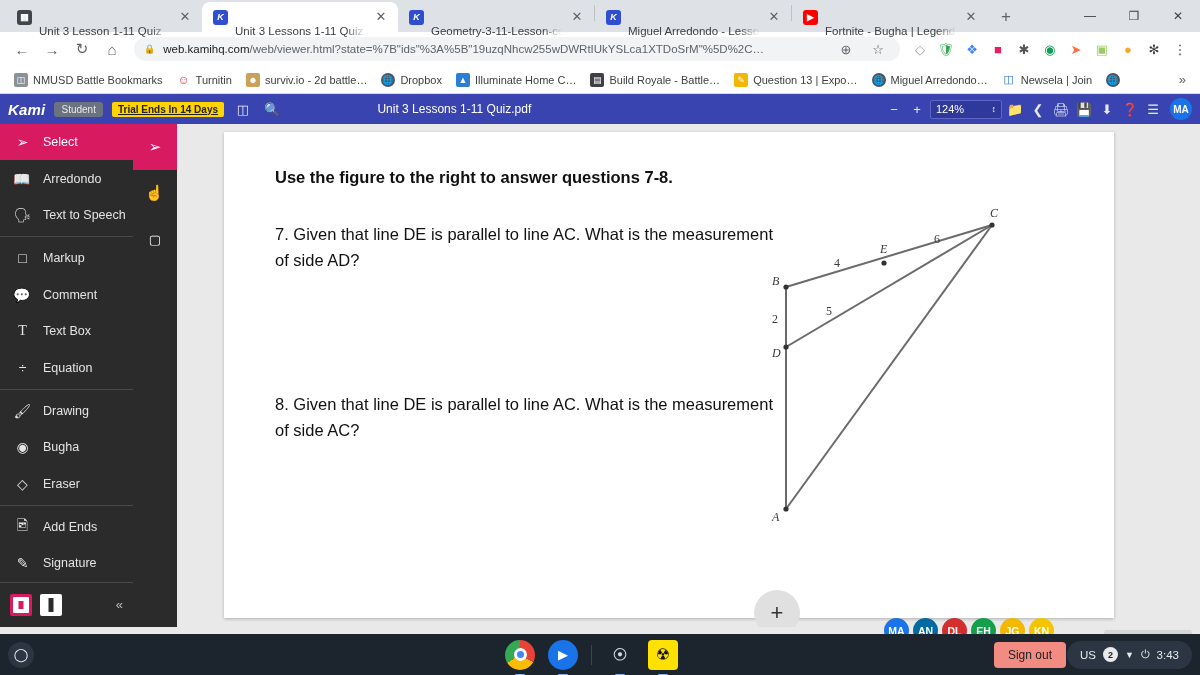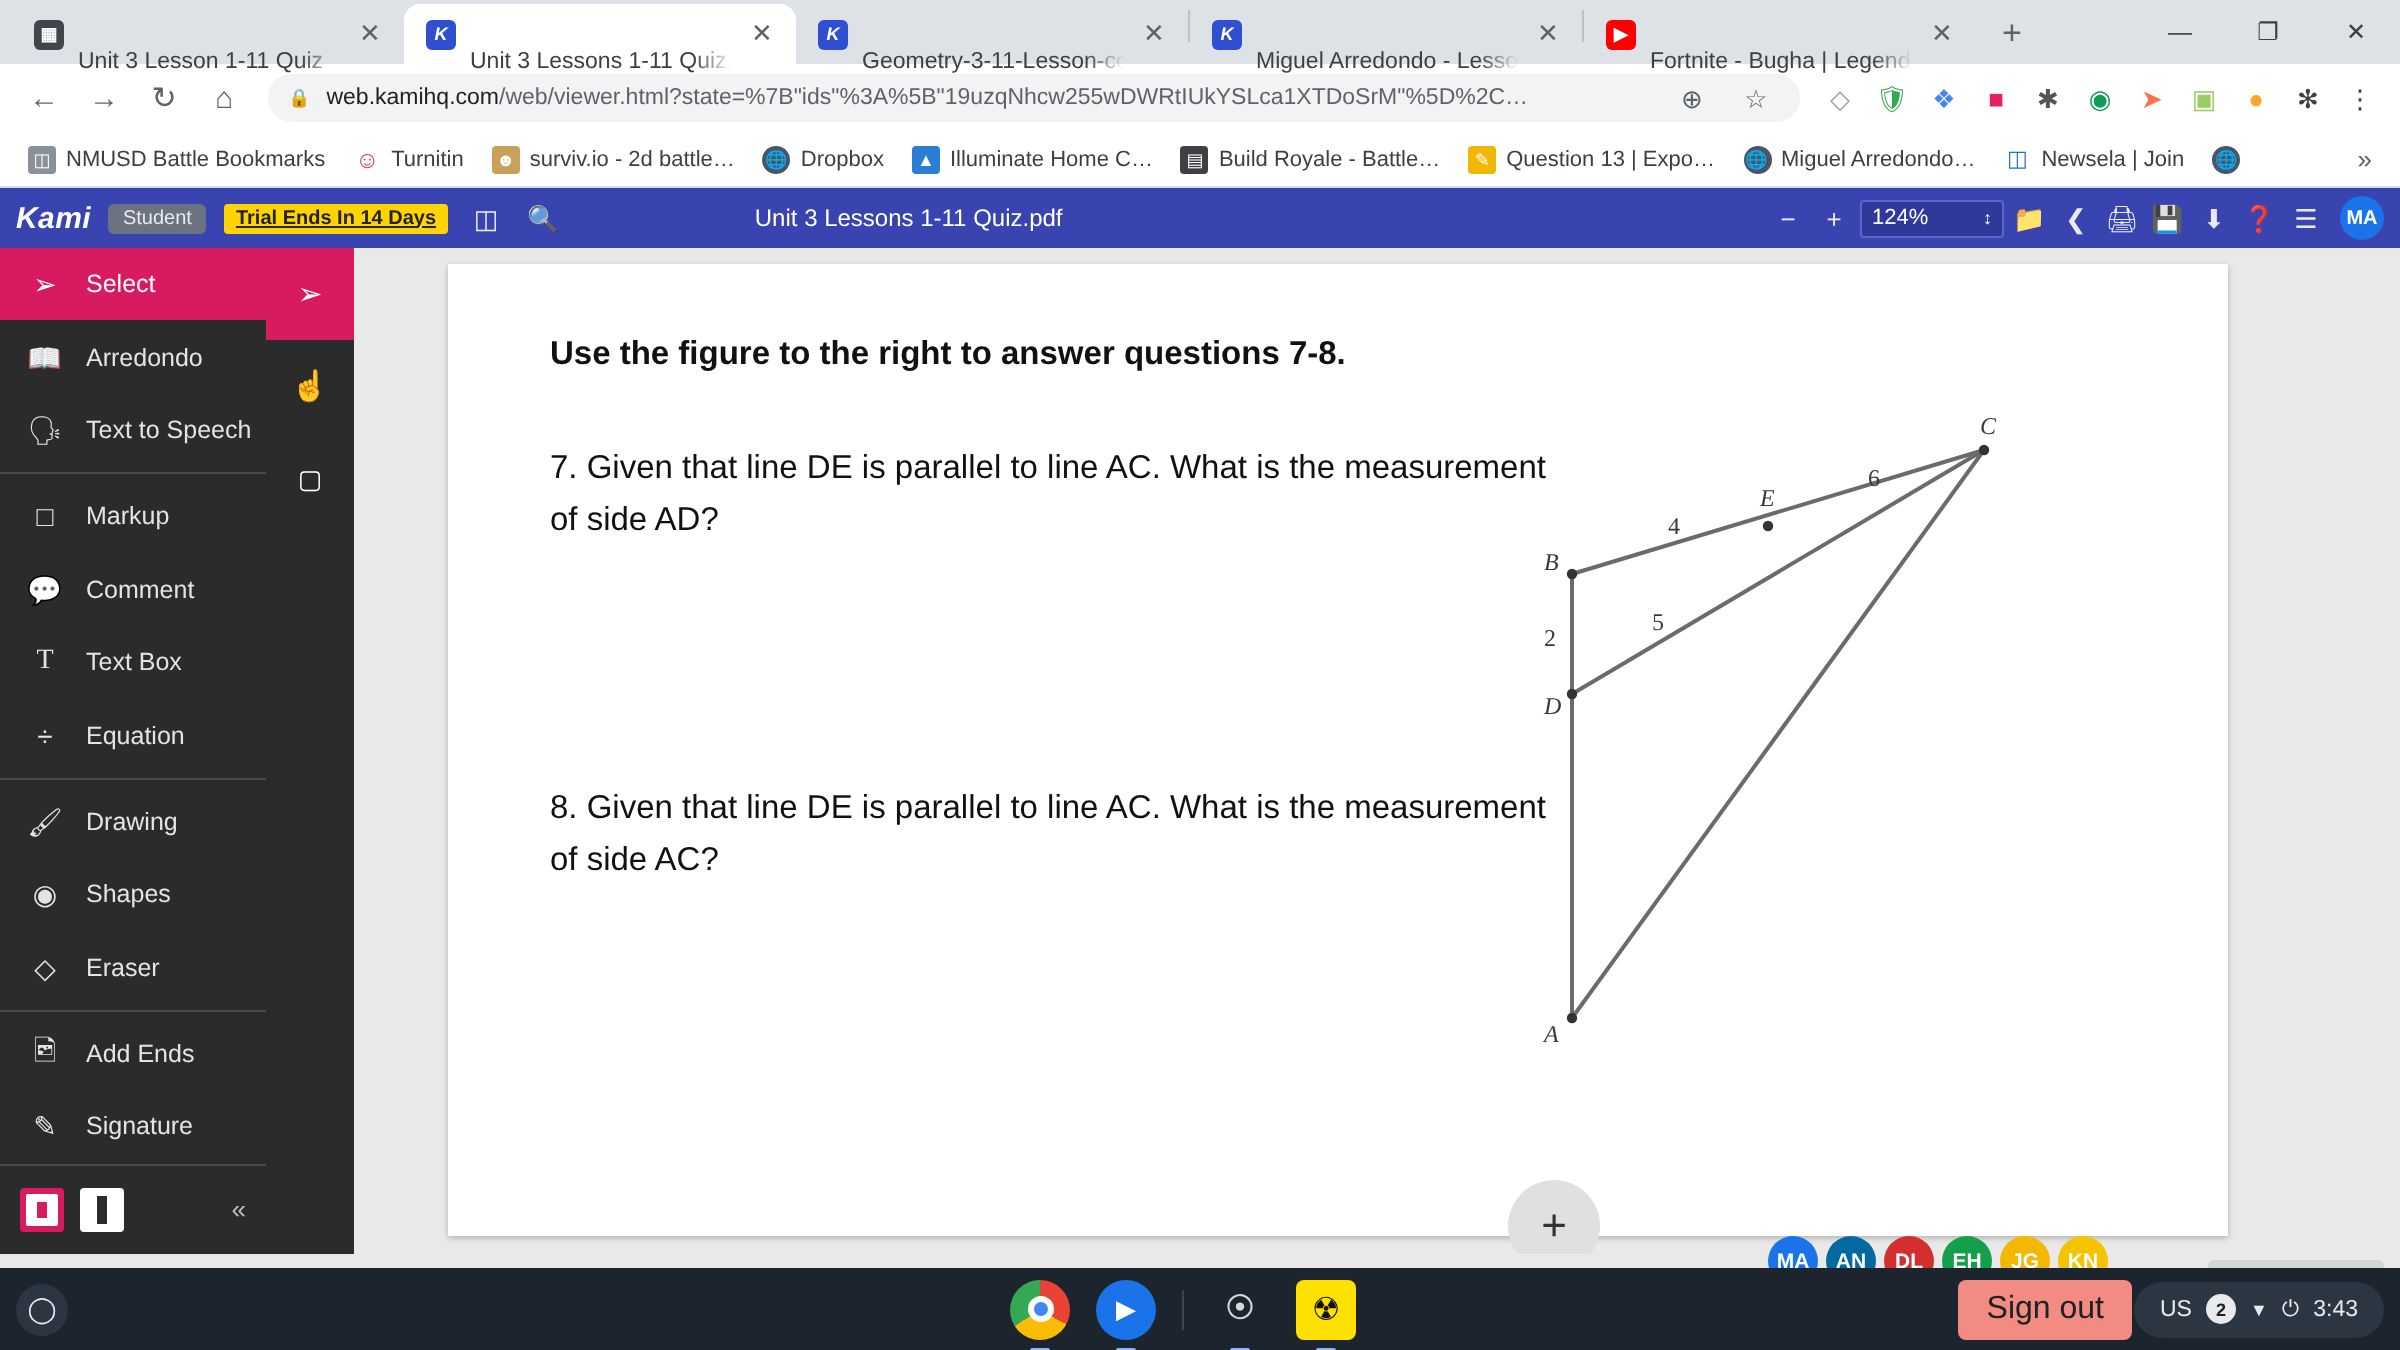--- a/index.html
+++ b/index.html
@@ -163,21 +163,21 @@
               display:flex; align-items:center; justify-content:center;
               color:#e8eaed; font-size:13px; }
   .shelf-apps { position:absolute; left:505px; display:flex; align-items:center; gap:13px; }
   .shelf-app { width:30px; height:30px; border-radius:50%; display:flex;
                align-items:center; justify-content:center; position:relative; }
   .shelf-app::after { content:""; position:absolute; bottom:-6px; left:50%;
                       transform:translateX(-50%); width:10px; height:2px;
                       background:#8ab4f8; border-radius:1px; }
   .shelf-sep { width:1px; height:20px; background:#3b4550; }
   .signout { position:absolute; right:134px; background:#f28b82; color:#202124;
-             font-size:16px; padding:6px 14px; border-radius:4px; }
+             font-size:12px; padding:6px 14px; border-radius:4px; }
   .systray { position:absolute; right:8px; height:28px; background:#2b3642;
              border-radius:14px; display:flex; align-items:center; gap:7px;
              padding:0 13px; color:#e8eaed; font-size:11.5px; }
   .traybadge { width:15px; height:15px; border-radius:50%; background:#e8eaed;
                color:#202124; font-size:9px; display:flex; align-items:center;
                justify-content:center; font-weight:bold; }
 </style>
 </head>
 <body>
 
@@ -349,21 +349,21 @@
         <span class="ticon">÷</span>
         <span>Equation</span>
       </div>
       <div class="tool-sep"></div>
       <div class="tool">
         <span class="ticon">🖌</span>
         <span>Drawing</span>
       </div>
       <div class="tool">
         <span class="ticon">◉</span>
-        <span>Shapes</span>
+        <span>Bugha</span>
       </div>
       <div class="tool">
         <span class="ticon">◇</span>
         <span>Eraser</span>
       </div>
       <div class="tool-sep"></div>
       <div class="tool">
         <span class="ticon">🖻</span>
         <span>Add Ends</span>
       </div>

